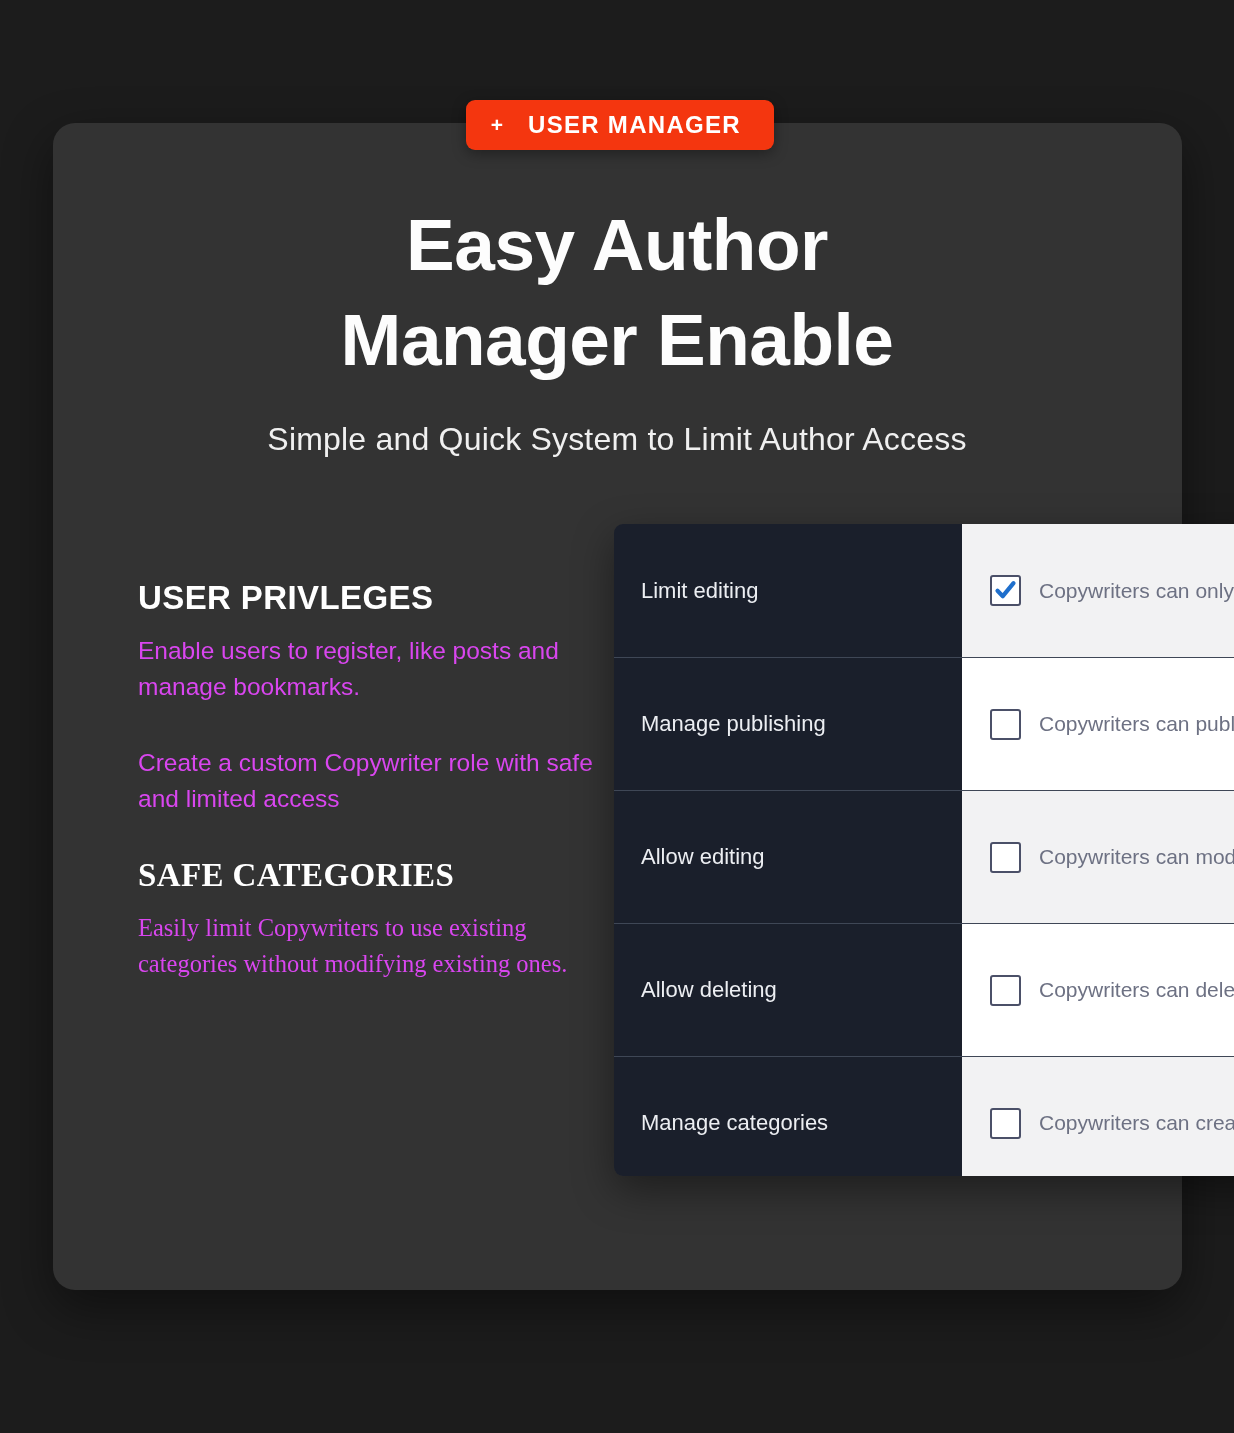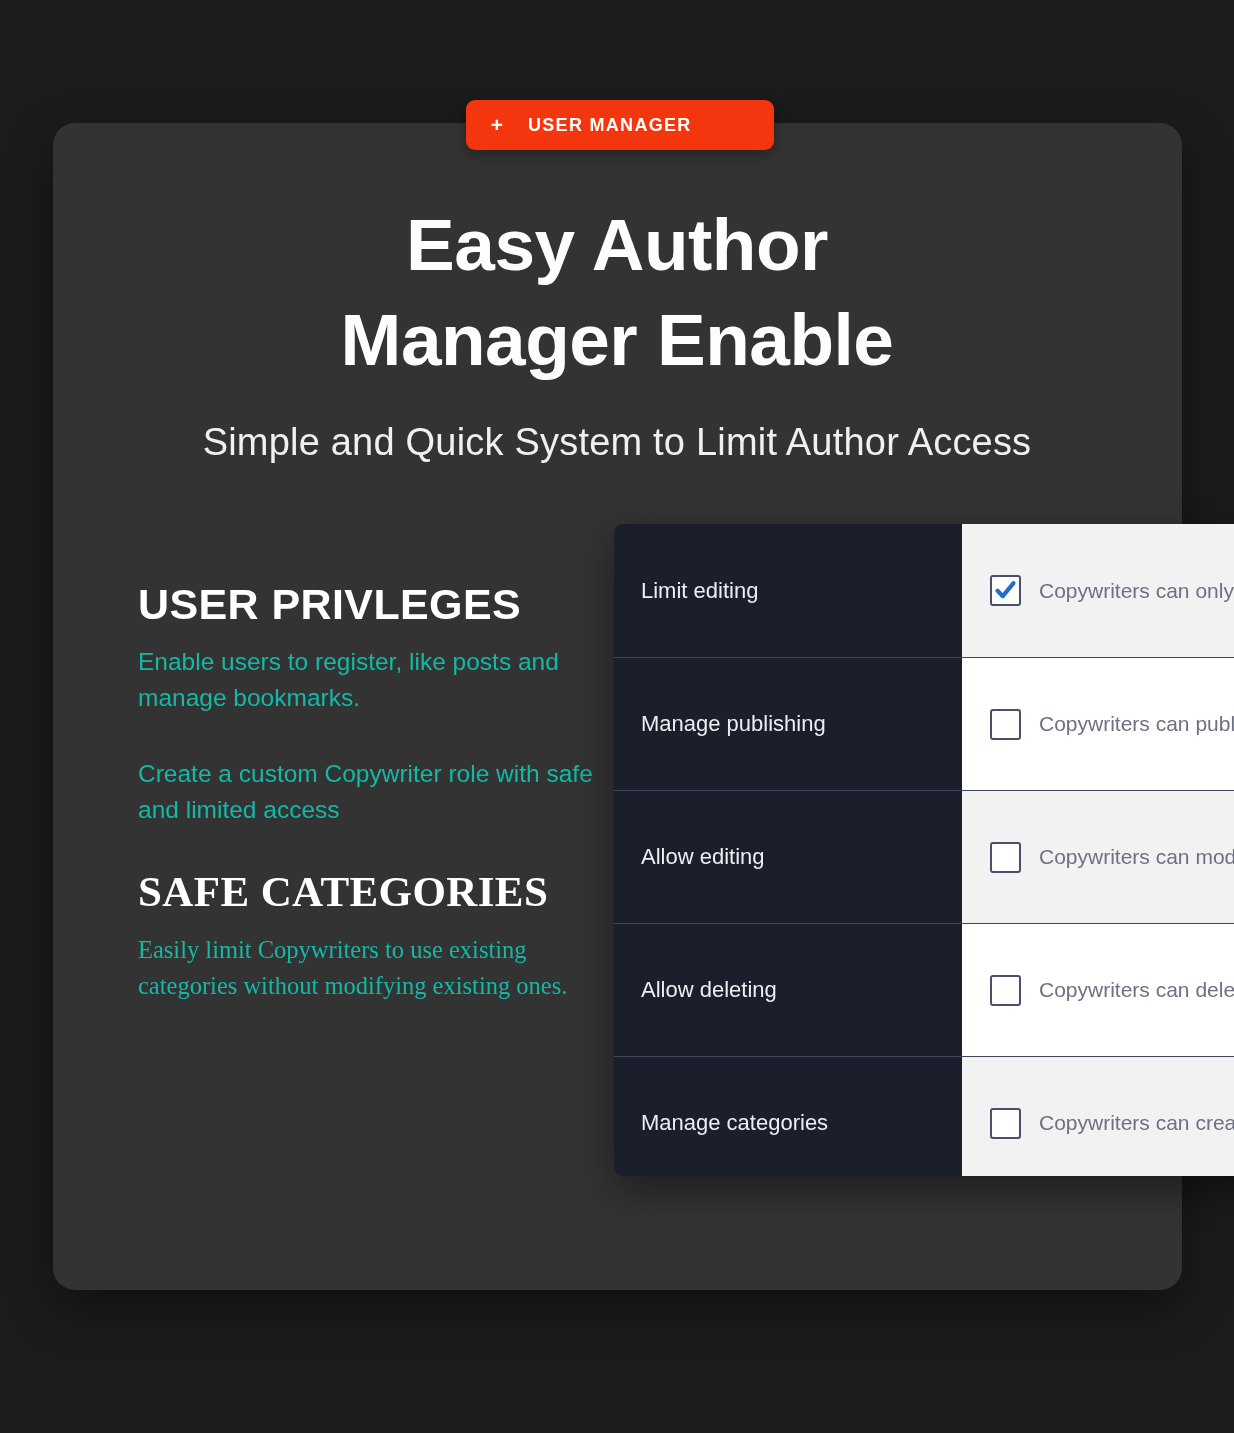--- a/index.html
+++ b/index.html
@@ -42,21 +42,21 @@
     width:62px;
     text-align:center;
     color:#ffffff;
     font-size:21px;
     font-weight:700;
     line-height:1;
     padding-bottom:2px;
   }
   .badge-label {
     color:#ffffff;
-    font-size:18px;
+    font-size:24px;
     font-weight:700;
     letter-spacing:1.3px;
     white-space:nowrap;
   }
 
   
   .headline {
     position:absolute;
     left:0; top:198px;
     width:1234px;
@@ -69,45 +69,45 @@
     z-index:20;
   }
   .headline .ln { display:block; }
 
   .subhead {
     position:absolute;
     left:0; top:421px;
     width:1234px;
     text-align:center;
     color:#f0f0f0;
-    font-size:38px;
+    font-size:32px;
     font-weight:400;
     letter-spacing:0.2px;
     z-index:20;
   }
 
   
   .features {
     position:absolute;
     left:138px; top:580px;
     width:470px;
     z-index:20;
   }
   .feature { margin-bottom:40px; }
   .feature:last-child { margin-bottom:0;font-family:Liberation Serif, serif; }
   .feature-title {
     color:#ffffff;
-    font-size:43px;
+    font-size:33px;
     font-weight:700;
     letter-spacing:0.4px;
     line-height:1.12;
     margin-bottom:16px;
   }
   .feature-desc {
-    color:#14b8a6;
+    color:#d946ef;
     font-size:24.5px;
     font-weight:400;
     line-height:1.47;
   }
 
   
   .settings-panel {
     position:absolute;
     left:614px; top:524px;
     width:660px; height:652px;

